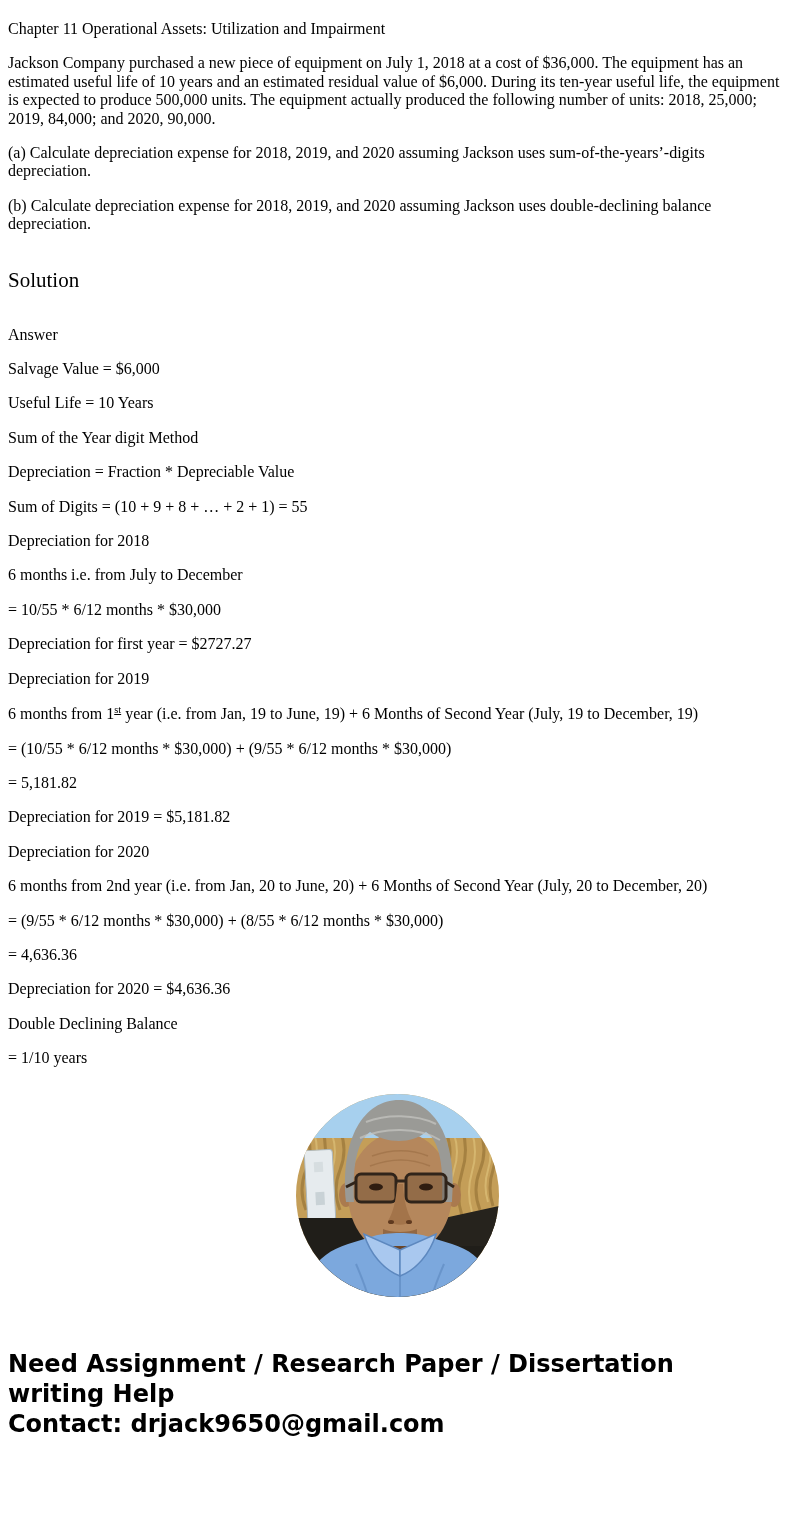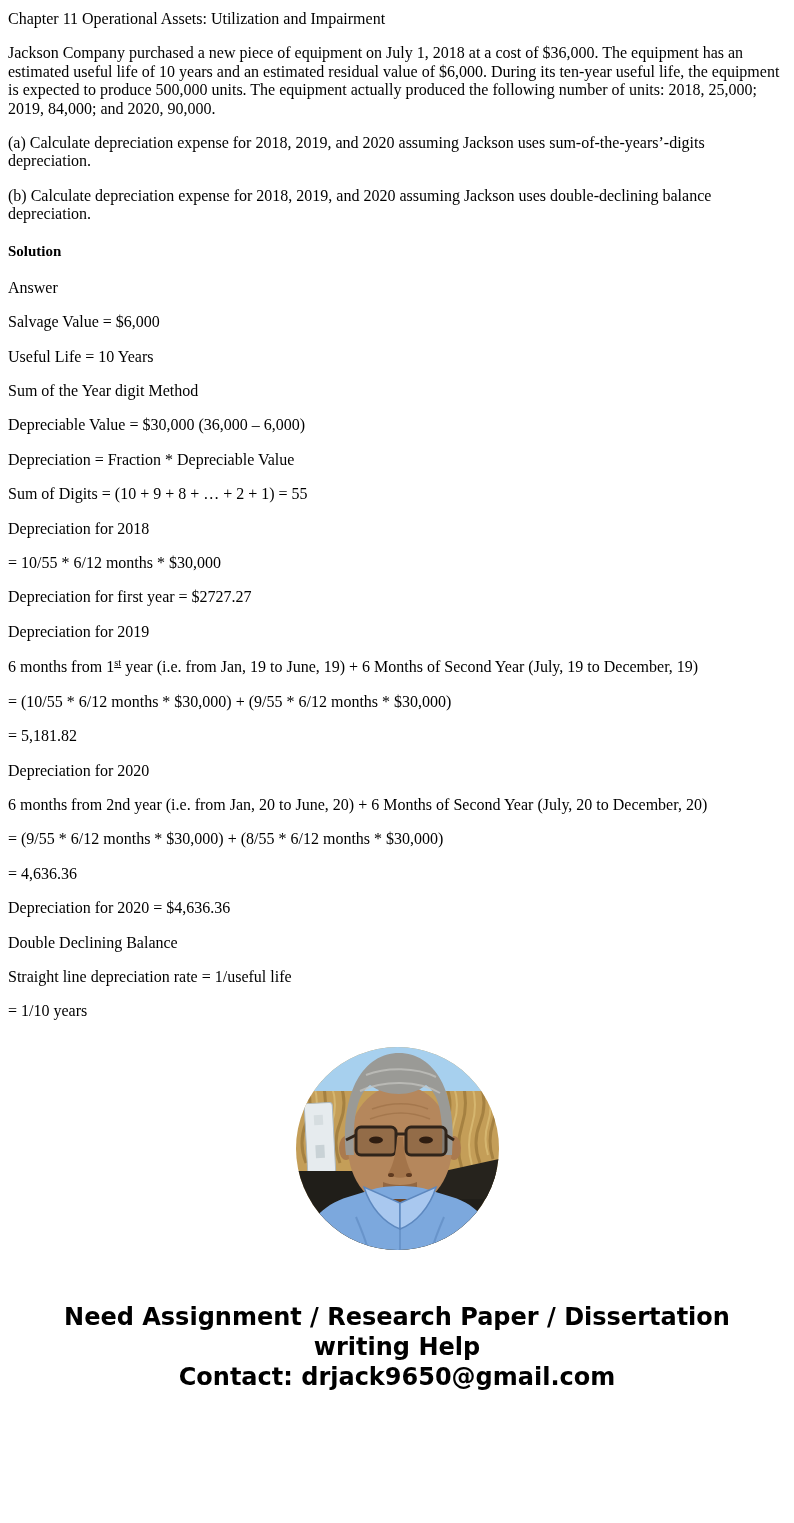--- a/index.html
+++ b/index.html
@@ -5,39 +5,38 @@
   html, body { background: #ffffff; }
   body {
     margin: 8px;
     width: 778px;
     color: #000000;
     font-family: "Liberation Serif", serif;
     font-size: 16px;
     line-height: 1.15;
   }
   p.line { margin: 16px 0; }
-  p.first { margin-top: 2px; }
+  p.first { margin-top: 12px; }
   .bold, b { font-weight: normal; }
   h3.solution-heading {
-    font-size: 15px;
-    font-weight: bold;
-    margin: 19px 0;
+    font-size: 21px;
+    font-weight: normal;
+    margin: 34px 0;
   }
   sup { font-size: 0.65em; vertical-align: super; text-decoration: underline; }
   .avatar-wrap {
     text-align: center;
     margin-top: 26px;
   }
   svg.avatar { width: 203px; height: 203px; display: inline-block; vertical-align: top; }
   h2.footer-banner {
     font-family: "DejaVu Sans", sans-serif;
     font-weight: bold;
     font-size: 24px;
     line-height: 30px;
-    text-align: center;
     margin: 52px 0 28px 0;
   }
 </style>
 </head>
 <body>
 
 <main>
 
   <p class="line first">Chapter 11 Operational Assets: Utilization and Impairment</p>
 
@@ -47,39 +46,39 @@
 
   <p class="line"><span>(b) Calculate depreciation expense for 2018, 2019, and 2020 assuming Jackson uses </span><b>double-declining balance depreciation</b><span>.</span></p>
 
   <h3 class="solution-heading">Solution</h3>
 
   <p class="line bold">Answer</p>
 
   <p class="line">Salvage Value = $6,000</p>
   <p class="line">Useful Life = 10 Years</p>
   <p class="line bold">Sum of the Year digit Method</p>
-  <p class="line">Depreciable Value = $30,000 (36,000 – 6,000)</p>
   <p class="line">Depreciation = Fraction * Depreciable Value</p>
   <p class="line">Sum of Digits = (10 + 9 + 8 + … + 2 + 1) = 55</p>
   <p class="line bold">Depreciation for 2018</p>
+  <p class="line">6 months i.e. from July to December</p>
   <p class="line">= 10/55 * 6/12 months * $30,000</p>
   <p class="line bold">Depreciation for first year = $2727.27</p>
   <p class="line bold">Depreciation for 2019</p>
 
   <p class="line"><span>6 months from 1</span><sup>st</sup><span> year (i.e. from Jan, 19 to June, 19) + 6 Months of Second Year (July, 19 to December, 19)</span></p>
 
   <p class="line">= (10/55 * 6/12 months * $30,000) + (9/55 * 6/12 months * $30,000)</p>
   <p class="line">= 5,181.82</p>
+  <p class="line bold">Depreciation for 2019 = $5,181.82</p>
   <p class="line bold">Depreciation for 2020</p>
   <p class="line">6 months from 2nd year (i.e. from Jan, 20 to June, 20) + 6 Months of Second Year (July, 20 to December, 20)</p>
   <p class="line">= (9/55 * 6/12 months * $30,000) + (8/55 * 6/12 months * $30,000)</p>
   <p class="line">= 4,636.36</p>
   <p class="line bold">Depreciation for 2020 = $4,636.36</p>
   <p class="line bold">Double Declining Balance</p>
-  <p class="line">Straight line depreciation rate = 1/useful life</p>
   <p class="line">= 1/10 years</p>
 
   <div class="avatar-wrap">
     <svg class="avatar" viewBox="0 0 203 203" role="img">
       <defs>
         <clipPath id="avclip">
             <circle cx="101.5" cy="101.5" r="101.5"></circle>
           </clipPath>
       </defs>
       <g clip-path="url(#avclip)">

